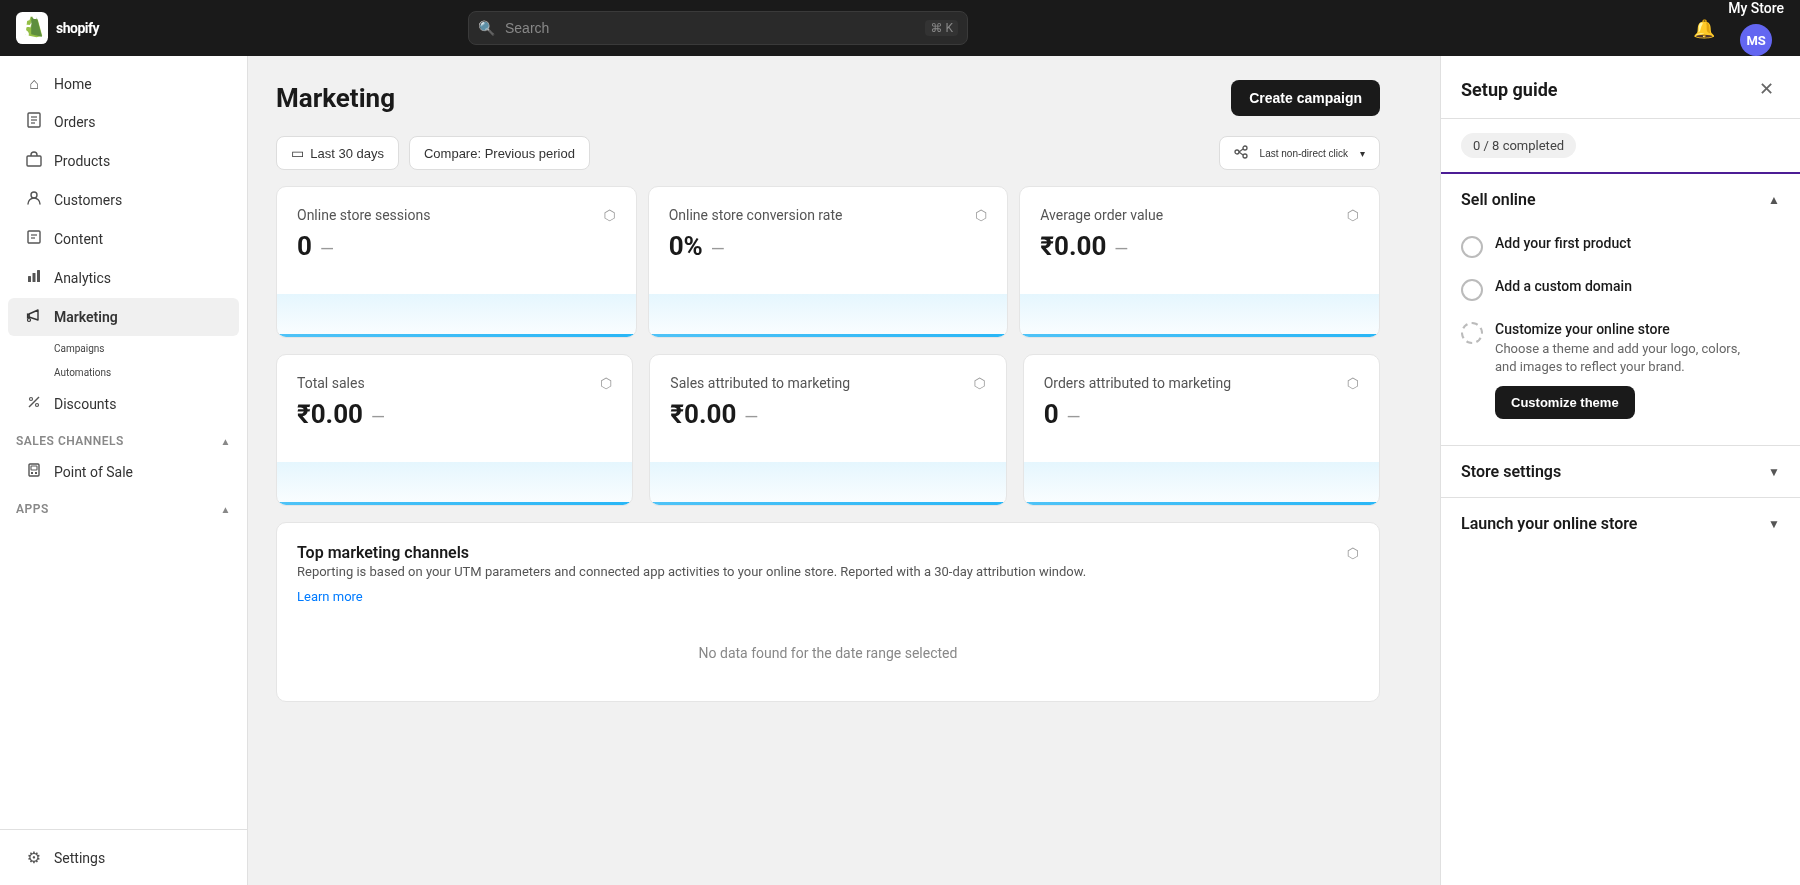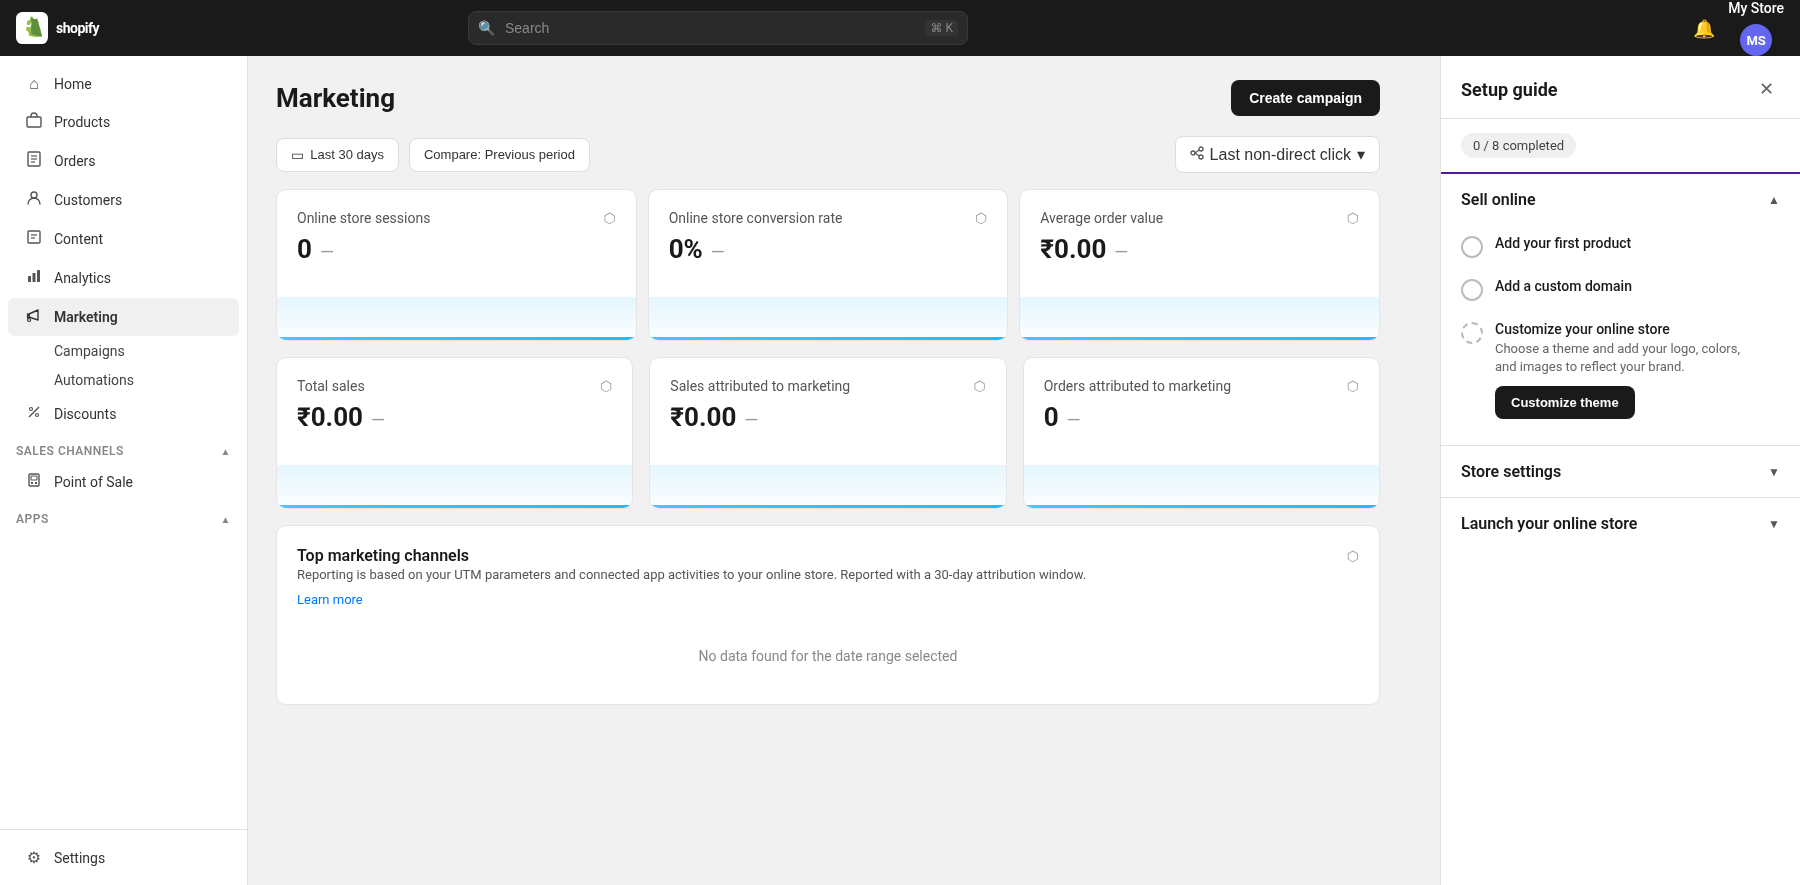--- a/index.html
+++ b/index.html
@@ -133,21 +133,21 @@
       margin: 1px 8px;
     }
     .sidebar-item.active { background: #f0f0f0; font-weight: 600; }
     .sidebar-item-icon { font-size: 16px; color: #555; width: 20px; text-align: center; }
     .sidebar-sub {
       padding-left: 46px;
     }
     .sidebar-sub-item {
       display: block;
       padding: 6px 8px;
-      font-size: 14px;
+      font-size: 10px;
       color: #444;
       cursor: pointer;
       border-radius: 4px;
       margin: 1px 0;
     }
     .sidebar-section-label {
       display: flex;
       align-items: center;
       justify-content: space-between;
       padding: 10px 16px 4px 16px;
@@ -216,26 +216,26 @@
       border-radius: 8px;
       padding: 8px 14px;
       font-size: 13px;
       color: #333;
       cursor: pointer;
     }
     .filter-btn .filter-icon { font-size: 14px; }
     .attribution-btn {
       display: flex;
       align-items: center;
-      gap: 6px;
+      gap: 12px;
       background: #fff;
       border: 1px solid #ddd;
       border-radius: 8px;
       padding: 8px 14px;
-      font-size: 16px;
+      font-size: 10px;
       color: #333;
       cursor: pointer;
     }
 
     
     .metrics-grid {
       display: grid;
       grid-template-columns: repeat(3, 1fr);
       gap: 11px;
       margin-bottom: 16px;
@@ -490,36 +490,36 @@
 
   <aside class="sidebar">
     <nav class="sidebar-nav">
       <div class="sidebar-item">
         <span class="sidebar-item-icon">⌂</span>
         <span>Home</span>
       </div>
       <div class="sidebar-item">
         <span class="sidebar-item-icon">
           <svg width="16" height="16" viewBox="0 0 16 16" fill="none">
-              <rect x="1" y="5" width="14" height="10" rx="1" stroke="#555" stroke-width="1.4"></rect>
-              <path d="M5 5V4a3 3 0 016 0v1" stroke="#555" stroke-width="1.4"></path>
-            </svg>
-        </span>
-        <span>Products</span>
-      </div>
-      <div class="sidebar-item">
-        <span class="sidebar-item-icon">
-          <svg width="16" height="16" viewBox="0 0 16 16" fill="none">
               <rect x="2" y="1" width="12" height="14" rx="1" stroke="#555" stroke-width="1.4"></rect>
               <line x1="5" y1="5" x2="11" y2="5" stroke="#555" stroke-width="1.2"></line>
               <line x1="5" y1="8" x2="11" y2="8" stroke="#555" stroke-width="1.2"></line>
               <line x1="5" y1="11" x2="9" y2="11" stroke="#555" stroke-width="1.2"></line>
             </svg>
         </span>
         <span>Orders</span>
+      </div>
+      <div class="sidebar-item">
+        <span class="sidebar-item-icon">
+          <svg width="16" height="16" viewBox="0 0 16 16" fill="none">
+              <rect x="1" y="5" width="14" height="10" rx="1" stroke="#555" stroke-width="1.4"></rect>
+              <path d="M5 5V4a3 3 0 016 0v1" stroke="#555" stroke-width="1.4"></path>
+            </svg>
+        </span>
+        <span>Products</span>
       </div>
       <div class="sidebar-item">
         <span class="sidebar-item-icon">
           <svg width="16" height="16" viewBox="0 0 16 16" fill="none">
               <circle cx="8" cy="5" r="3" stroke="#555" stroke-width="1.4"></circle>
               <path d="M2 14c0-3.3 2.7-6 6-6s6 2.7 6 6" stroke="#555" stroke-width="1.4" stroke-linecap="round"></path>
             </svg>
         </span>
         <span>Customers</span>
       </div>

